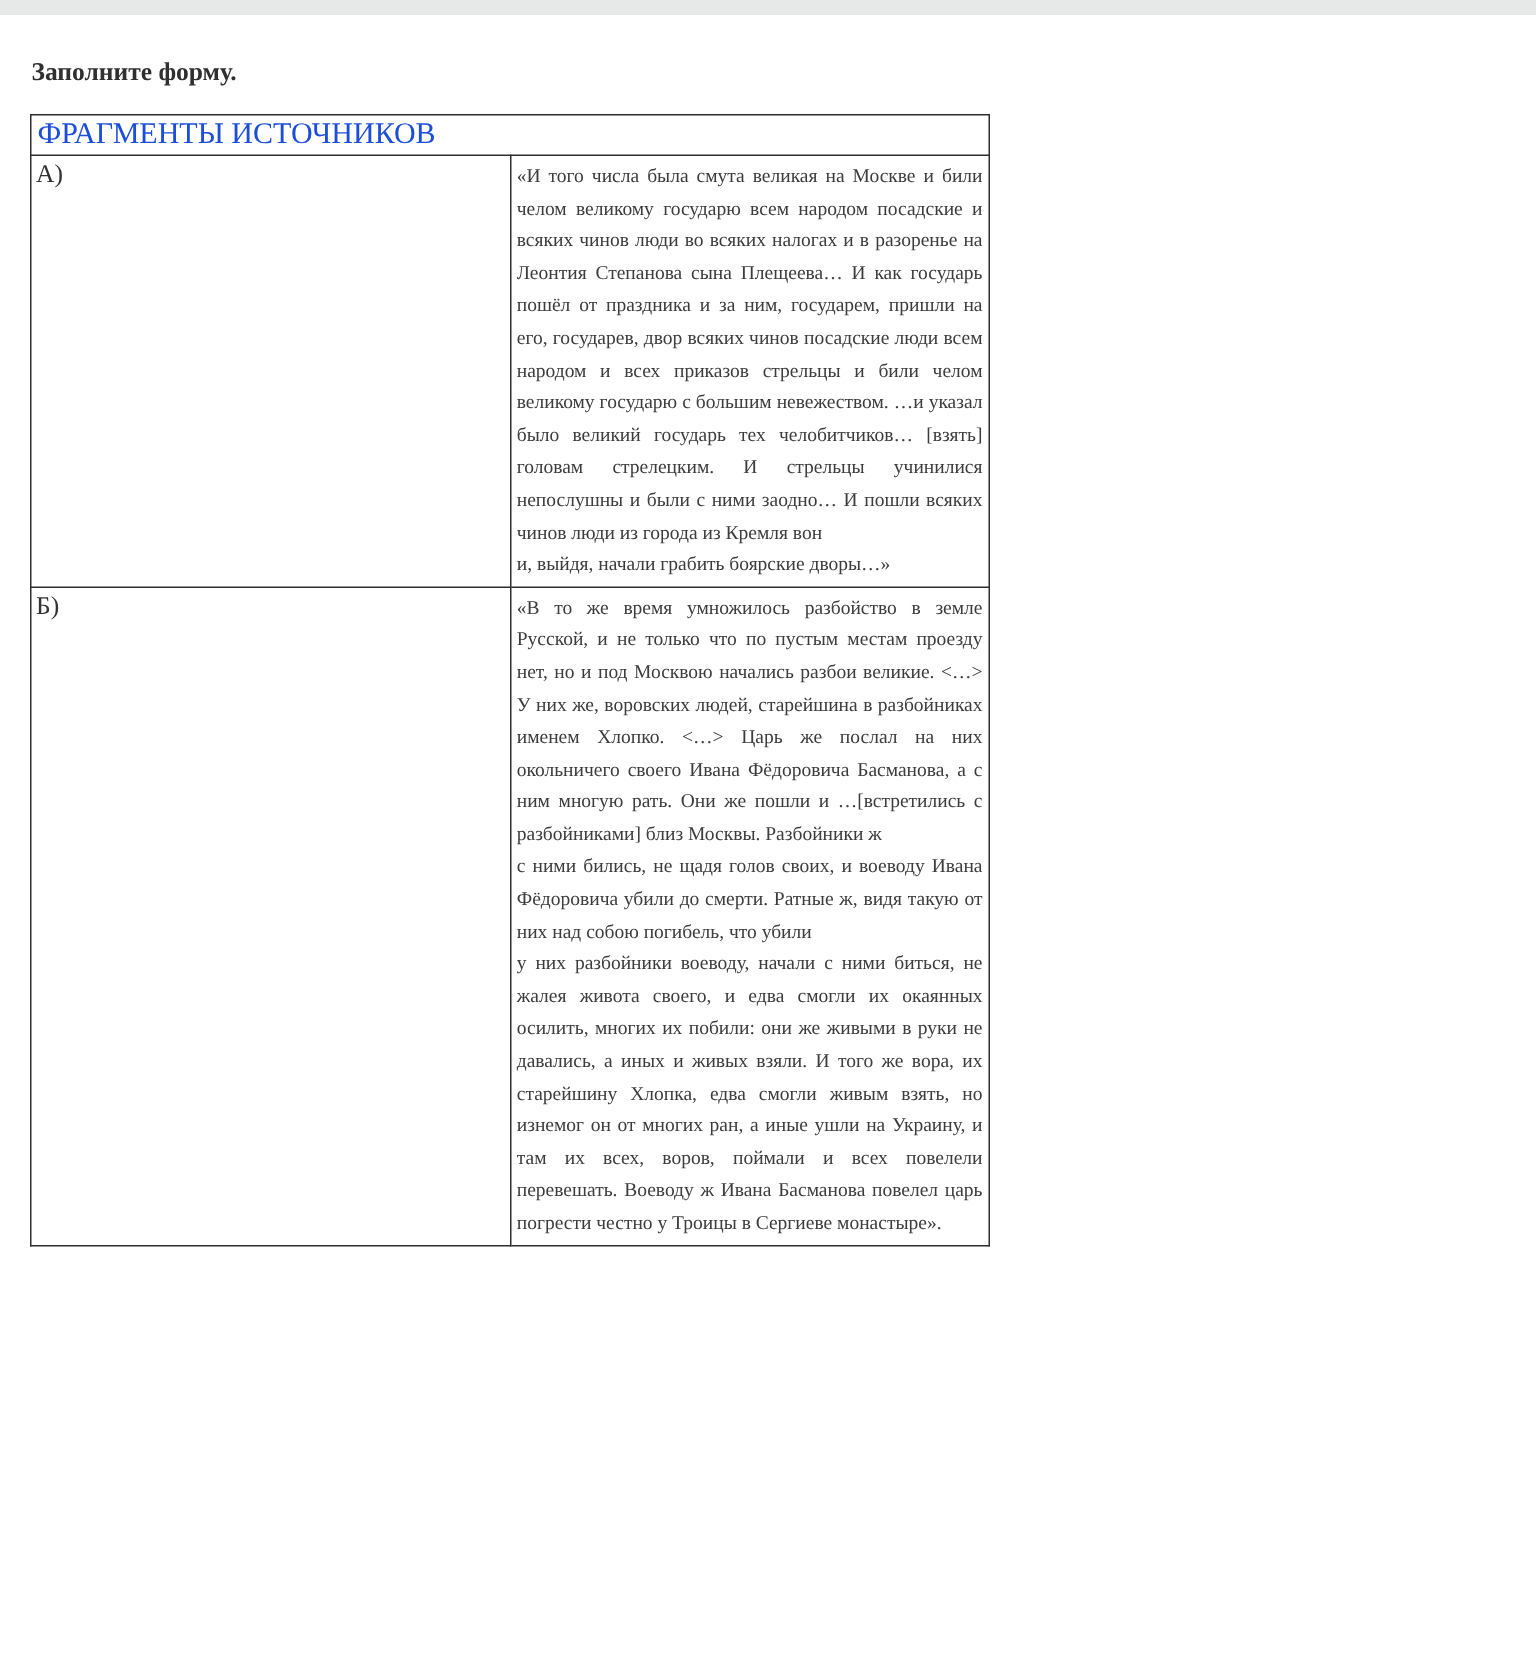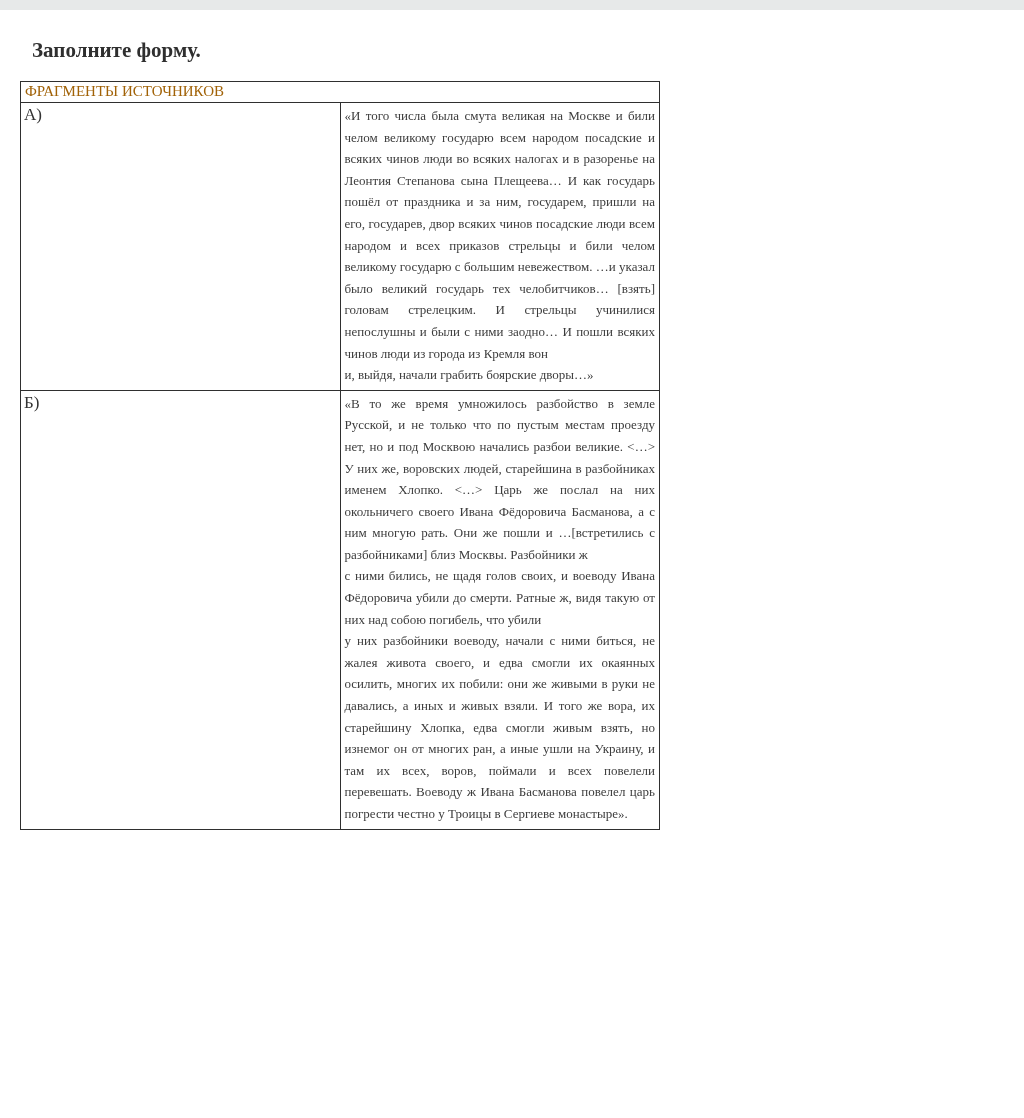--- a/index.html
+++ b/index.html
@@ -12,24 +12,24 @@
     position:relative;
   }
   .topbar{
     width:1024px;height:10px;
     background:#e7e9e9;
   }
   .content{
     padding:18px 20px 0 20px;
   }
   .page-title{
-    font-size:21px;
+    font-size:17px;
     font-weight:bold;
     color:#2f2f2f;
-    margin:10px 0 18px 12px;
+    margin:10px 0 18px 1px;
   }
   .intro{
     font-size:17px;
     line-height:23px;
     text-align:justify;
     margin:0 0 18px 0;
     color:#3c3c3c;
   }
   
   table.sources{
@@ -38,23 +38,23 @@
     table-layout:fixed;
     margin:0 0 0 0;
   }
   table.sources th, table.sources td{
     border:1px solid #2f2f2f;
     vertical-align:top;
     font-weight:normal;
   }
   table.sources th.src-header{
     text-align:left;
-    font-size:15px;
+    font-size:20px;
     padding:1px 4px 2px 4px;
-    color:#a16207;
+    color:#1d4ed8;
   }
   td.letter-cell{
     width:30px;
     font-size:17px;
     padding:2px 2px 0 3px;
     color:#333;
   }
   td.text-cell{
     font-size:13px;
     line-height:21.6px;

